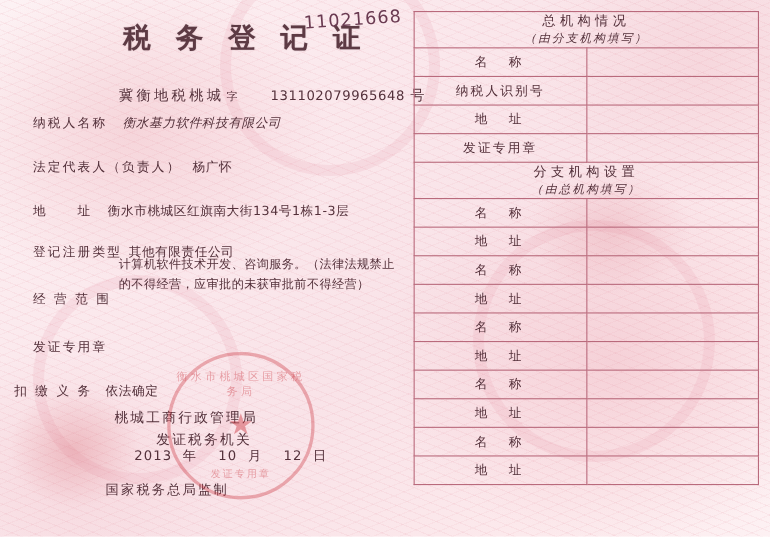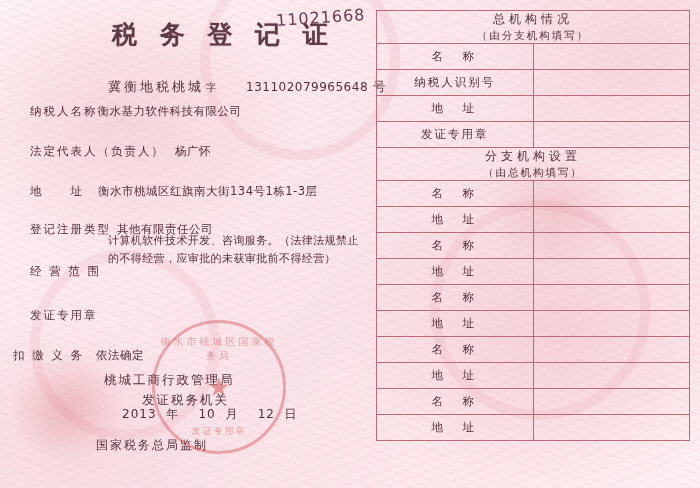--- a/index.html
+++ b/index.html
@@ -235,20 +235,21 @@
   td.hdr {
     height: 42px;
     letter-spacing: 3px;
     line-height: 16px;
     font-size: 12px;
   }
   td.hdr .sub {
     font-size: 10.5px;
     letter-spacing: 2px;
     display: block;
+    font-style: italic;
   }
   td.lblcell {
     width: 92px;
     letter-spacing: 6px;
   }
   td.lblcell.wide {
     letter-spacing: 2px;
   }
   td.blank {
     background: transparent;
@@ -269,21 +270,21 @@
   <div class="left-pane">
 
     <div class="title">税 务 登 记 证</div>
     <div class="handwriting-no">11021668</div>
 
     <div class="serial-line">
       <span class="big">冀衡地</span><span class="big">税</span><span class="big">桃城</span><span class="zi">字</span><span class="num">131102079965648</span>&nbsp;<span class="big">号</span>
     </div>
 
     <div class="row" style="left:30px; top:104px;">
-      <span class="lbl">纳税人名称</span><span class="val" style="">衡水基力软件科技有限公司</span>
+      <span class="lbl">纳税人名称</span><span class="val" style="margin-left:14px;font-style:italic;">衡水基力软件科技有限公司</span>
     </div>
 
     <div class="row" style="left:30px; top:144px;">
       <span class="lbl">法定代表人（负责人）</span><span class="val" style="margin-left:10px;">杨广怀</span>
     </div>
 
     <div class="row" style="left:30px; top:184px;">
       <span class="lbl">地　　址</span><span class="val" style="margin-left:14px;">衡水市桃城区红旗南大街134号1栋1-3层</span>
     </div>
 

